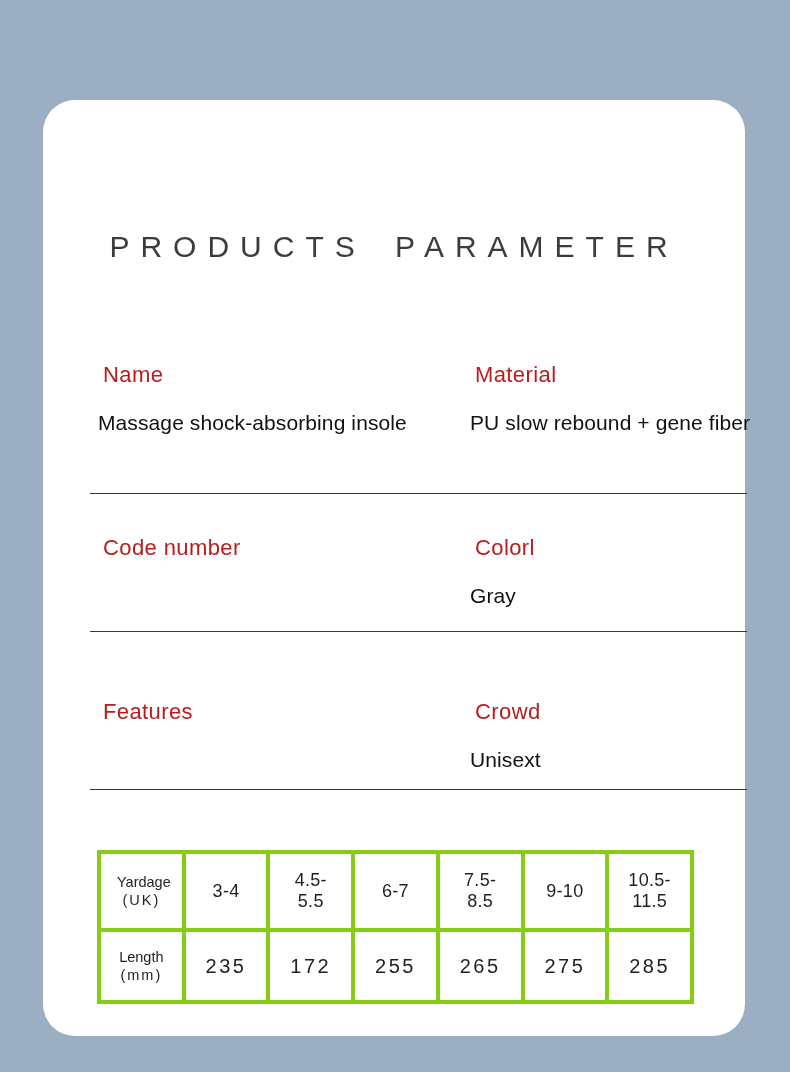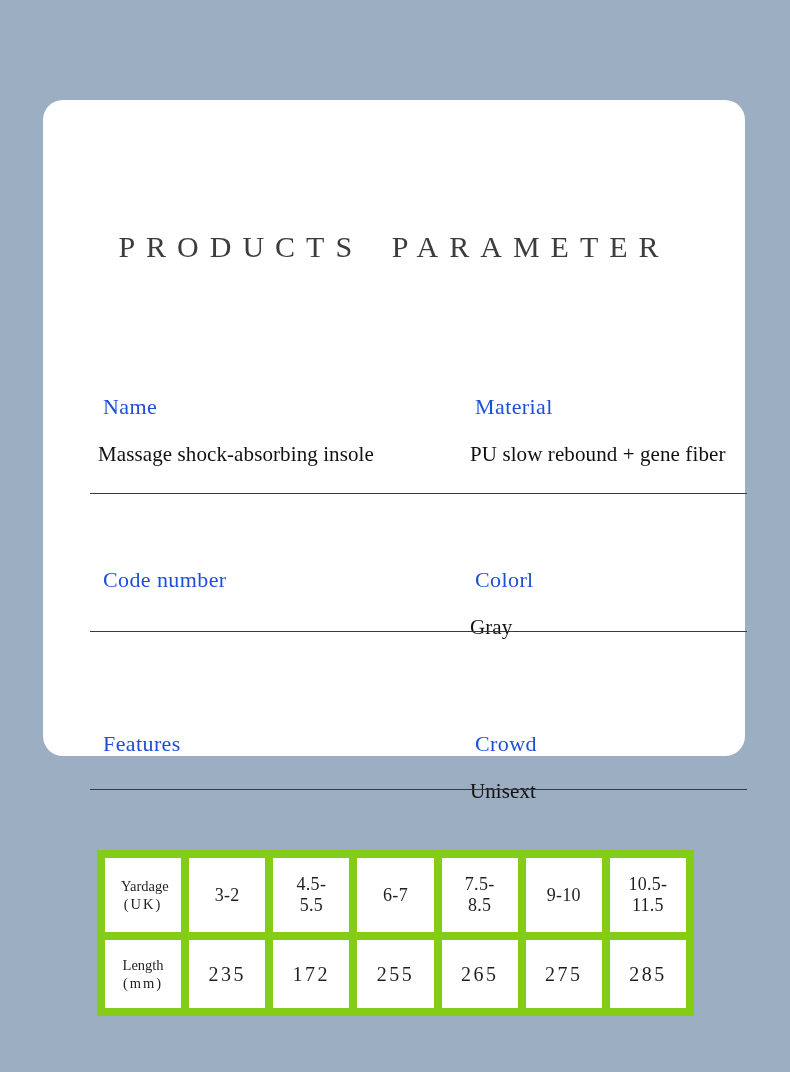--- a/index.html
+++ b/index.html
@@ -15,24 +15,23 @@
     position: relative;
     width: 790px;
     height: 1072px;
     background: #9caec2;
   }
   .card {
     position: absolute;
     left: 43px;
     top: 100px;
     width: 702px;
-    height: 656px;
+    height: 936px;
     background: #ffffff;
-    border-radius: 20px;
-    font-family: Liberation Serif, serif;
+    border-radius: 32px;
   }
   .title {
     position: absolute;
     top: 130px;
     left: 0;
     width: 100%;
     margin: 0;
     text-align: center;
     font-size: 30px;
     font-weight: 400;
@@ -41,24 +40,23 @@
     word-spacing: 10px;
     white-space: nowrap;
   }
   .field {
     position: absolute;
     width: 360px;
   }
   .field .label {
     font-size: 22px;
     line-height: 26px;
-    color: #1d4ed8;
+    color: #b91c1c;
     letter-spacing: 0.4px;
     padding-left: 5px;
-    margin-top: 32px;
   }
   .field .value {
     margin-top: 25px;
     font-size: 21px;
     line-height: 19px;
     color: #111111;
     letter-spacing: 0.1px;
     white-space: nowrap;
   }
   .field.pos-l1 { left: 55px;  top: 262px; }
@@ -81,21 +79,21 @@
     position: absolute;
     left: 54px;
     top: 750px;
     width: 597px;
     height: 107px;
     border-collapse: collapse;
     table-layout: fixed;
   }
   table.size-table th,
   table.size-table td {
-    border: 8px solid #84cc16;
+    border: 4px solid #84cc16;
     text-align: center;
     vertical-align: middle;
     padding: 16px;
     color: #1f1f1f;
     background: #ffffff;
   }
   table.size-table tr { height: 53px; }
   th.rowhead {
     font-weight: 400;
     font-size: 14.5px;
@@ -153,21 +151,21 @@
 
     <div class="divider d3"></div>
 
     <table class="size-table">
       <tbody>
           <tr>
         <th class="rowhead">
           <span>Yardage</span><br>
           <span class="sub">(UK)</span>
         </th>
-        <td class="size-cell">3-2</td>
+        <td class="size-cell">3-4</td>
         <td class="size-cell">4.5-5.5</td>
         <td class="size-cell">6-7</td>
         <td class="size-cell">7.5-8.5</td>
         <td class="size-cell">9-10</td>
         <td class="size-cell">10.5-11.5</td>
       </tr>
       <tr>
         <th class="rowhead">
           <span>Length</span><br>
           <span class="sub">(mm)</span>

